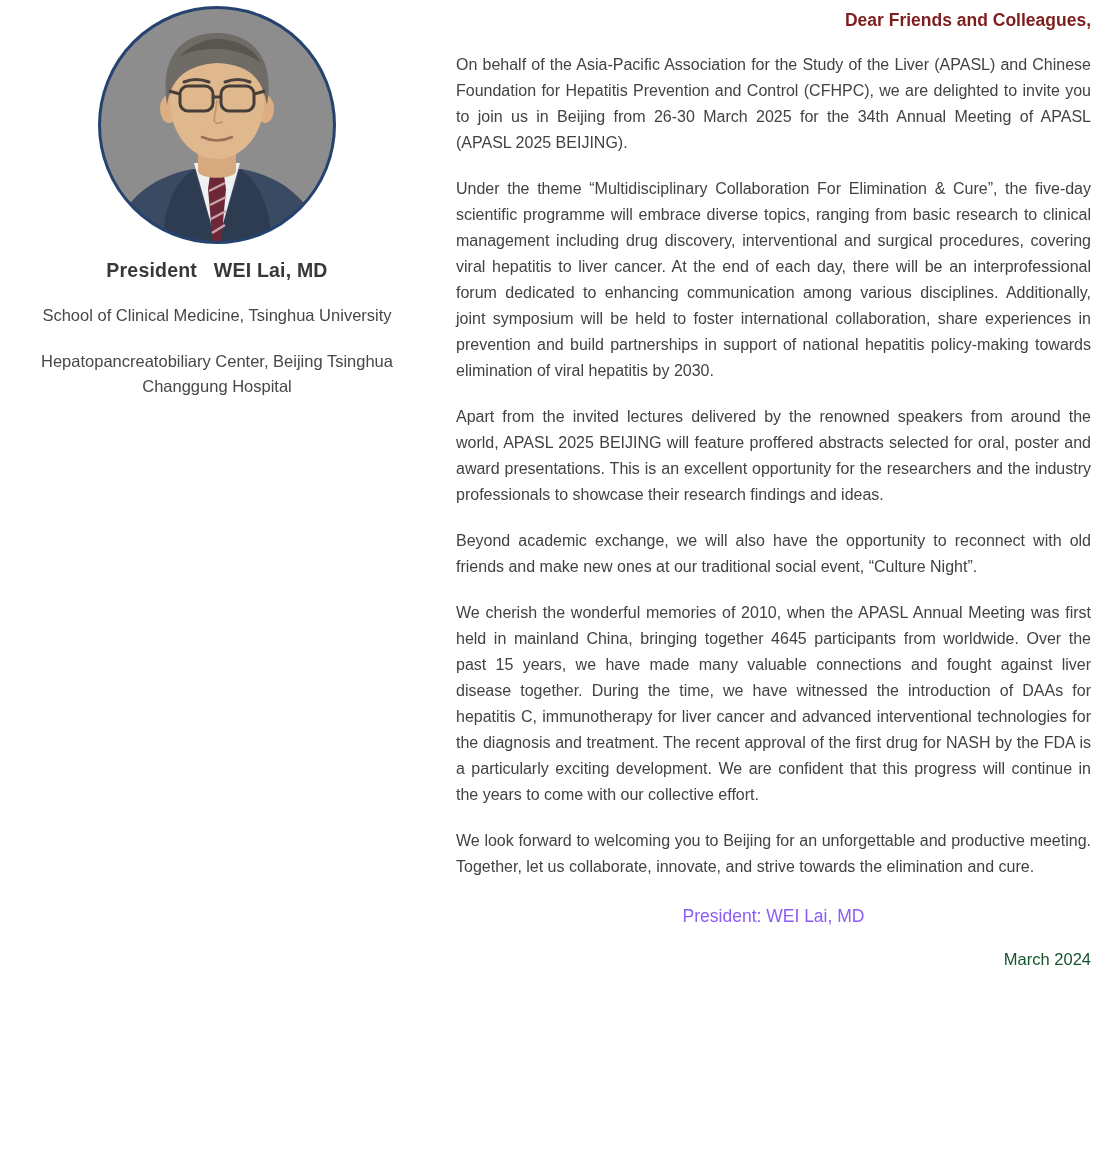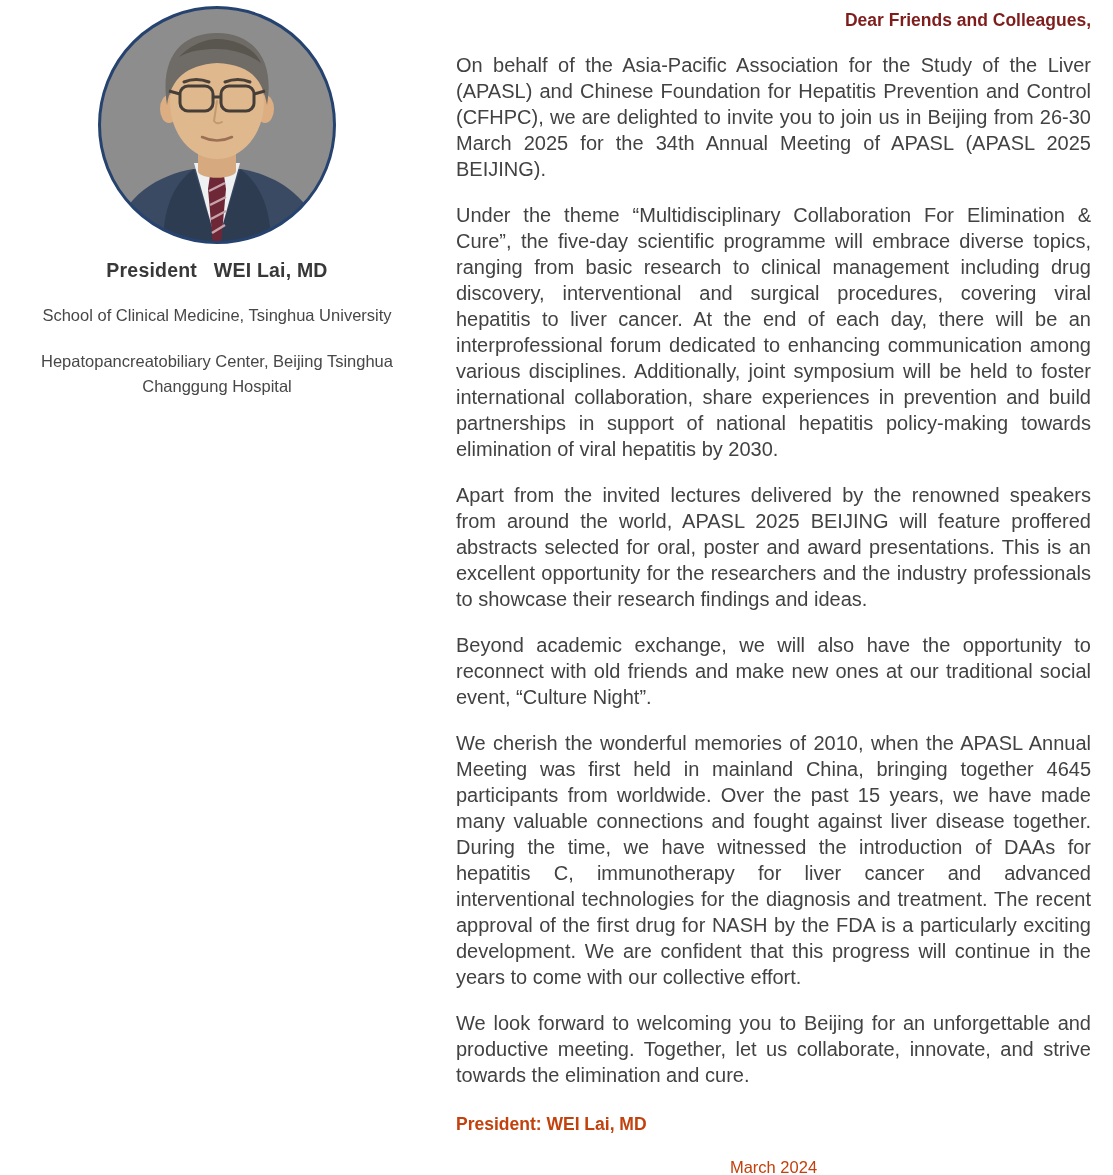--- a/index.html
+++ b/index.html
@@ -48,37 +48,37 @@
   }
   .salutation {
     font-size: 17.5px;
     font-weight: bold;
     color: #7f1d1d;
     line-height: 24px;
     text-align: right;
   }
   .para {
     margin-top: 20px;
-    font-size: 20px;
+    font-size: 16px;
     line-height: 26px;
     color: #424242;
     text-align: justify;
   }
   .signature {
     margin-top: 26px;
-    text-align: left;
+    text-align: center;
     font-size: 17.5px;
-    font-weight: bold;
-    color: #c2410c;
+    font-weight: normal;
+    color: #8b5cf6;
   }
   .date {
     margin-top: 23px;
-    text-align: center;
+    text-align: right;
     font-size: 16.5px;
-    color: #c2410c;
+    color: #14532d;
   }
 </style>
 </head>
 <body>
 
 <div class="page">
 
   <aside class="left-col">
     <div class="portrait">
       <svg width="240" height="240" viewBox="0 0 240 240">

